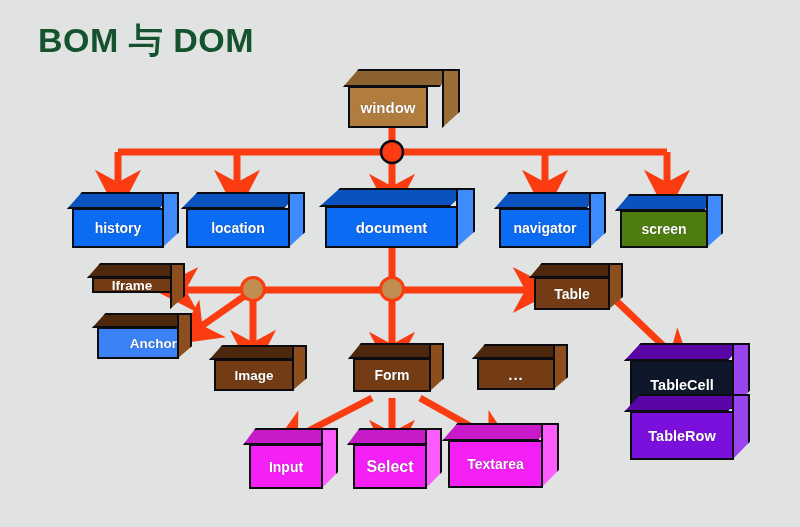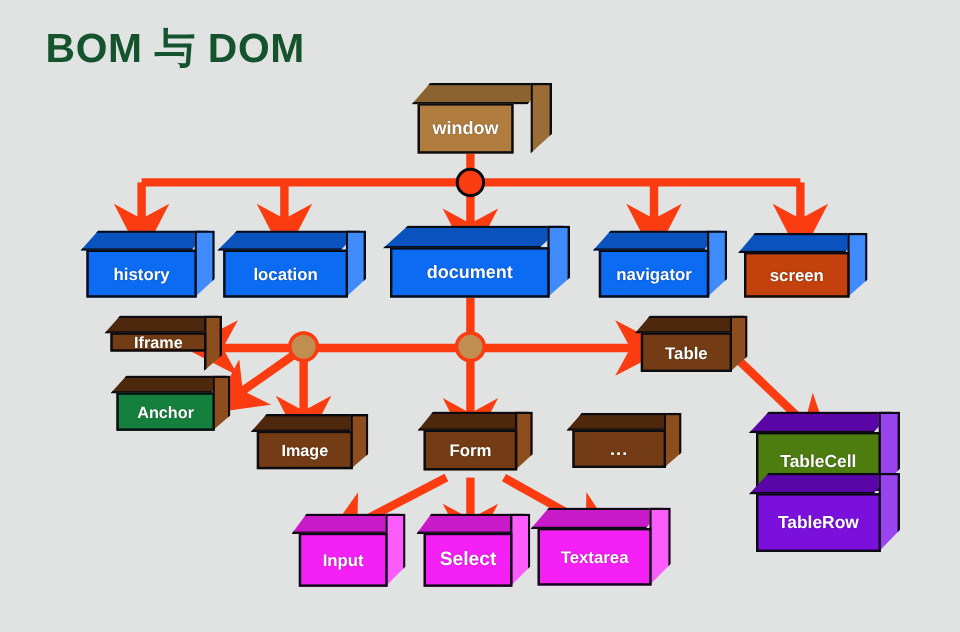--- a/index.html
+++ b/index.html
@@ -150,37 +150,37 @@
     <div class="top" style="left:-5px; top:-16px; width:107px; height:17px; background:#0a52bd;"></div>
     <div class="side" style="left:90px; top:-16px; width:17px; height:56px; background:#3f8bfb;"></div>
     <div class="face" style="background:#0b6bf2; font-size:14px;">
       <span>navigator</span>
     </div>
   </div>
 
   <div class="box" style="left:620px; top:210px; width:88px; height:38px;">
     <div class="top" style="left:-5px; top:-16px; width:103px; height:17px; background:#0a52bd;"></div>
     <div class="side" style="left:86px; top:-16px; width:17px; height:54px; background:#3f8bfb;"></div>
-    <div class="face" style="background:#c2410c; font-size:14px;">
+    <div class="face" style="background:#4d7c0f; font-size:14px;">
       <span>screen</span>
     </div>
   </div>
 
   <div class="box" style="left:92px; top:277px; width:80px; height:16px;">
     <div class="top" style="left:-5px; top:-14px; width:95px; height:15px; background:#4e280c;"></div>
     <div class="side" style="left:78px; top:-14px; width:15px; height:46px; background:#8d4d1c;"></div>
     <div class="face" style="background:#733c14; font-size:13.5px;">
       <span>Iframe</span>
     </div>
   </div>
 
   <div class="box" style="left:97px; top:327px; width:82px; height:32px;">
     <div class="top" style="left:-5px; top:-14px; width:97px; height:15px; background:#4e280c;"></div>
     <div class="side" style="left:80px; top:-14px; width:15px; height:46px; background:#8d4d1c;"></div>
-    <div class="face" style="background:#15803d; font-size:13.5px;">
+    <div class="face" style="background:#3b82f6; font-size:13.5px;justify-content:flex-end;">
       <span>Anchor</span>
     </div>
   </div>
 
   <div class="box" style="left:214px; top:359px; width:80px; height:32px;">
     <div class="top" style="left:-5px; top:-14px; width:95px; height:15px; background:#4e280c;"></div>
     <div class="side" style="left:78px; top:-14px; width:15px; height:46px; background:#8d4d1c;"></div>
     <div class="face" style="background:#733c14; font-size:13.5px;">
       <span>Image</span>
     </div>
@@ -230,21 +230,21 @@
     <div class="top" style="left:-6px; top:-17px; width:111px; height:18px; background:#c81ac8;"></div>
     <div class="side" style="left:93px; top:-17px; width:18px; height:65px; background:#fb5cfb;"></div>
     <div class="face" style="background:#f520f5; font-size:14px;">
       <span>Textarea</span>
     </div>
   </div>
 
   <div class="box" style="left:630px; top:360px; width:104px; height:49px;">
     <div class="top" style="left:-6px; top:-17px; width:120px; height:18px; background:#5a06a6;"></div>
     <div class="side" style="left:102px; top:-17px; width:18px; height:66px; background:#9a44f0;"></div>
-    <div class="face" style="background:#4d7c0f; font-size:14.5px;">
+    <div class="face" style="background:#0f172a; font-size:14.5px;">
       <span>TableCell</span>
     </div>
   </div>
 
   <div class="box" style="left:630px; top:411px; width:104px; height:49px;">
     <div class="top" style="left:-6px; top:-17px; width:120px; height:18px; background:#5a06a6;"></div>
     <div class="side" style="left:102px; top:-17px; width:18px; height:66px; background:#9a44f0;"></div>
     <div class="face" style="background:#7b10dc; font-size:14.5px;">
       <span>TableRow</span>
     </div>

